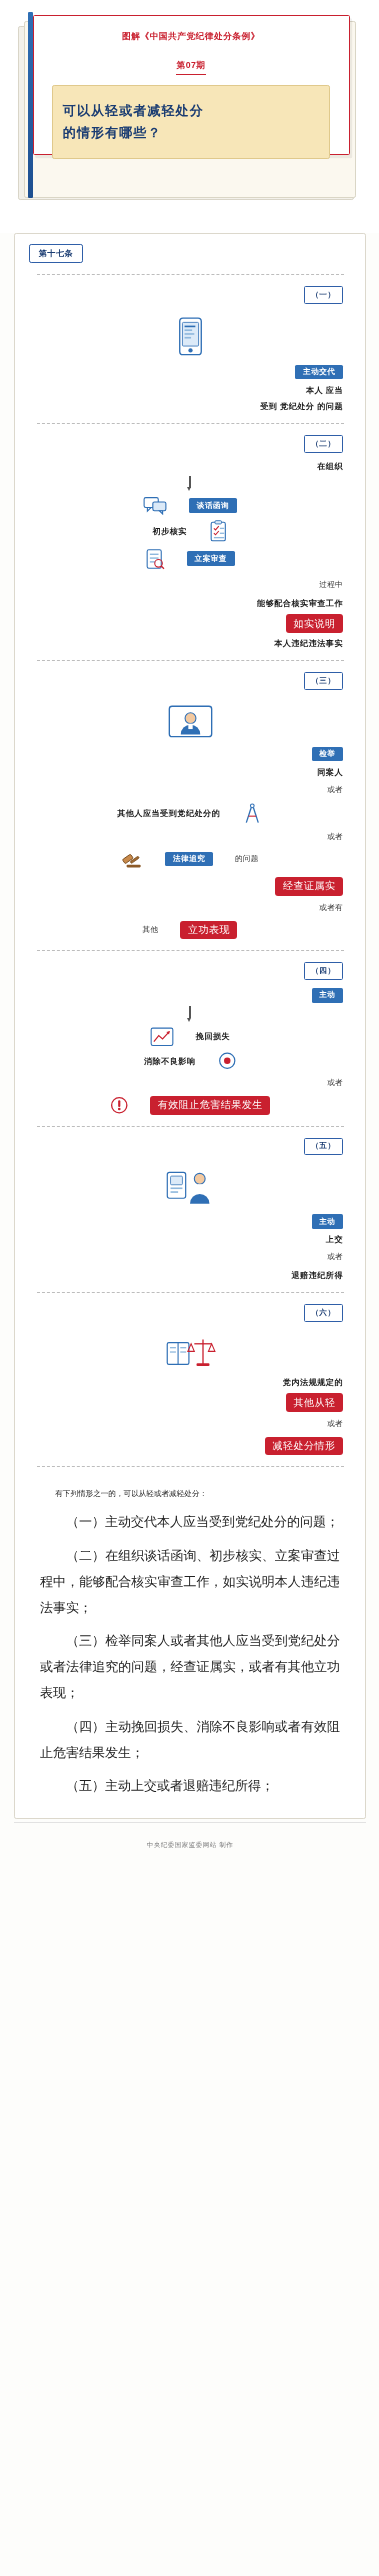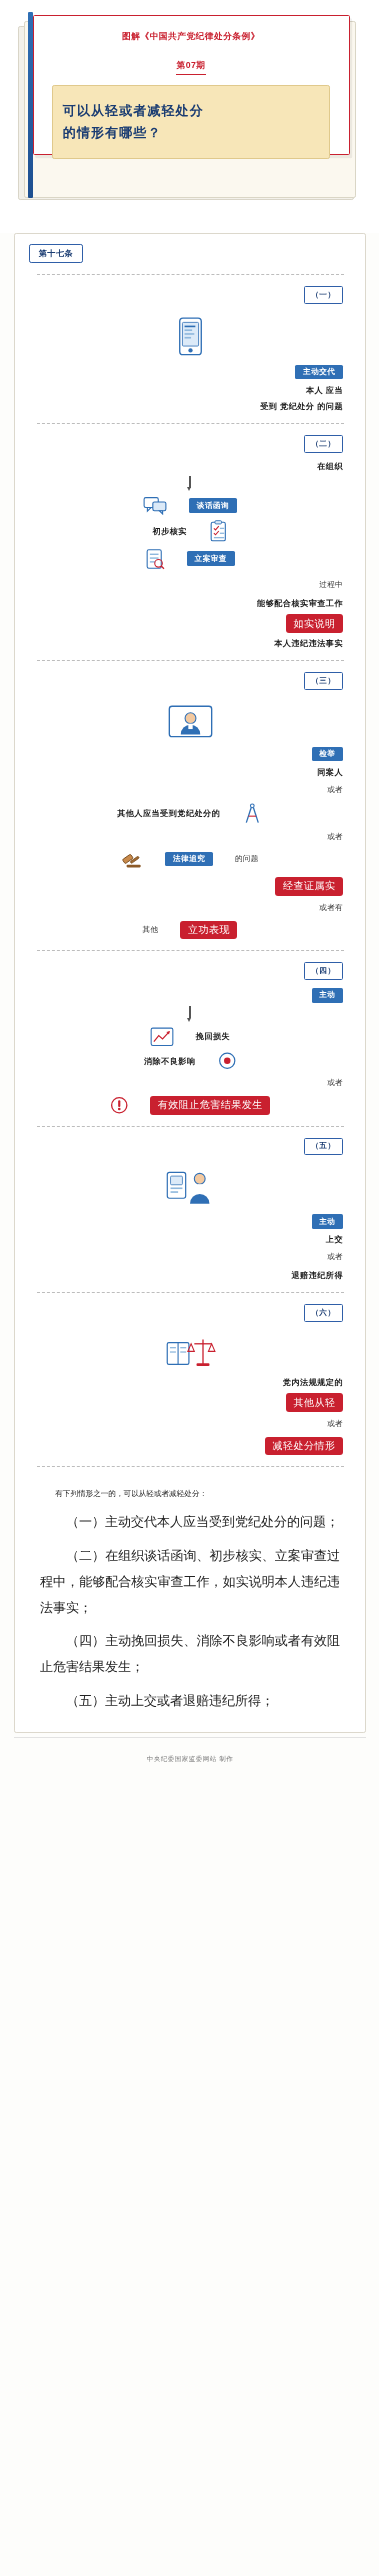--- a/index.html
+++ b/index.html
@@ -514,20 +514,21 @@
     <div class="red-pill">减轻处分情形</div>
   </div>
 
   <div class="divider"></div>
 
   
   <div class="clauses">
     <div class="intro">有下列情形之一的，可以从轻或者减轻处分：</div>
     <p>（一）主动交代本人应当受到党纪处分的问题；</p>
     <p>（二）在组织谈话函询、初步核实、立案审查过程中，能够配合核实审查工作，如实说明本人违纪违法事实；</p>
+    <p>（三）检举同案人或者其他人应当受到党纪处分或者法律追究的问题，经查证属实，或者有其他立功表现；</p>
     <p>（四）主动挽回损失、消除不良影响或者有效阻止危害结果发生；</p>
     <p>（五）主动上交或者退赔违纪所得；</p>
   </div>
 
 </div>
 
 <div class="footer-rule"></div>
 <div class="footer">中央纪委国家监委网站 制作</div>
 
 

